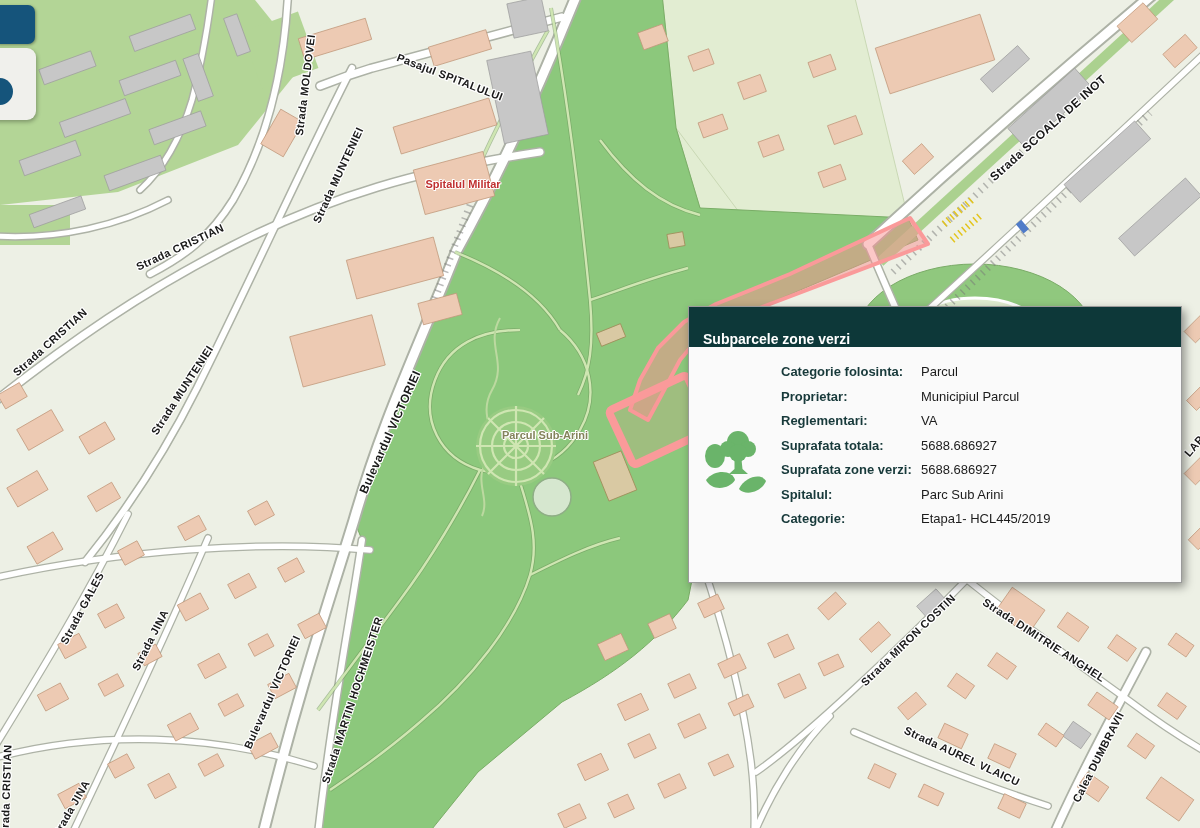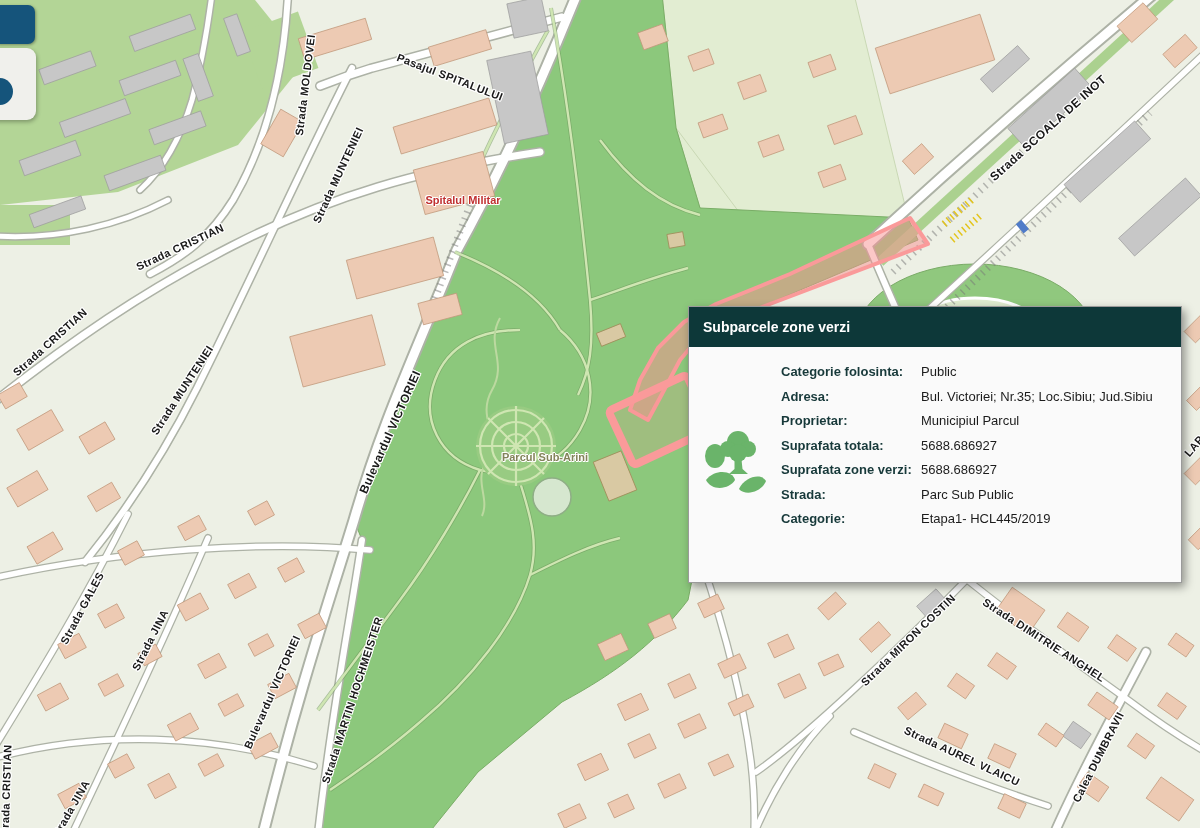--- a/index.html
+++ b/index.html
@@ -18,21 +18,21 @@
     background:#15547b;border-radius:7px;box-shadow:1px 1px 3px rgba(0,0,0,.35);}
   .ctrl-panel{position:absolute;left:-12px;top:48px;width:48px;height:72px;
     background:#f0f0ec;border-radius:9px;box-shadow:1px 2px 4px rgba(0,0,0,.3);}
   .ctrl-circle{position:absolute;left:-2px;top:30px;width:27px;height:27px;
     border-radius:50%;background:#15547b;}
   
   .popup{position:absolute;left:688px;top:306px;width:494px;height:277px;
     background:#fafafa;border:1px solid #9a9a9a;box-sizing:border-box;
     box-shadow:3px 4px 9px rgba(0,0,0,.4);}
   .popup-header{background:#0d3839;color:#fff;font-weight:700;font-size:14px;
-    height:40px;line-height:40px;padding:0 14px;box-sizing:border-box;}
+    height:40px;line-height:40px;padding:12px 14px;box-sizing:border-box;}
   .popup-body{display:flex;height:237px;box-sizing:border-box;}
   .icon-col{width:92px;display:flex;justify-content:center;align-items:flex-start;
     padding-top:80px;box-sizing:border-box;}
   .fields{flex:1;padding:17px 8px 0 0;}
   .frow{display:flex;margin-bottom:9.5px;font-size:13px;line-height:15px;}
   .frow .lbl{width:140px;flex:0 0 140px;font-weight:700;color:#17393a;}
   .frow .val{flex:1;color:#1c1c1c;}
 </style>
 </head>
 <body>
@@ -314,22 +314,22 @@
     <div class="slabel" style="left: 352px; top: 700px; transform: translate(-50%, -50%) rotate(-72deg);">Strada MARTIN HOCHMEISTER</div>
     <div class="slabel" style="left: 70px; top: 810px; transform: translate(-50%, -50%) rotate(-60deg);">Strada JINA</div>
     <div class="slabel" style="left: 6px; top: 792px; transform: translate(-50%, -50%) rotate(-88deg);">Strada CRISTIAN</div>
     <div class="slabel" style="left: 908px; top: 640px; transform: translate(-50%, -50%) rotate(-44deg);">Strada MIRON COSTIN</div>
     <div class="slabel" style="left: 1044px; top: 640px; transform: translate(-50%, -50%) rotate(33deg);">Strada DIMITRIE ANGHEL</div>
     <div class="slabel" style="left: 962px; top: 756px; transform: translate(-50%, -50%) rotate(25deg);">Strada AUREL VLAICU</div>
     <div class="slabel" style="left: 1098px; top: 757px; transform: translate(-50%, -50%) rotate(-63deg);">Calea DUMBRAVII</div>
     <div class="slabel" style="left: 1194px; top: 446px; transform: translate(-50%, -50%) rotate(-50deg);">LAP</div>
   </div>
 <div>
-    <div class="poi" style="left: 463px; top: 200px; color: rgb(192, 48, 48); transform: translate(-50%, -50%) rotate(0deg);">Spitalul Militar</div>
-    <div class="poi" style="left: 545px; top: 457px; color: rgb(131, 131, 90); transform: translate(-50%, -50%) rotate(0deg);">Parcul Sub-Arini</div>
+    <div class="poi" style="left: 463px; top: 184px; color: rgb(192, 48, 48); transform: translate(-50%, -50%) rotate(0deg);">Spitalul Militar</div>
+    <div class="poi" style="left: 545px; top: 435px; color: rgb(131, 131, 90); transform: translate(-50%, -50%) rotate(0deg);">Parcul Sub-Arini</div>
   </div>
 
 <div class="tool-btn"></div>
 <div class="ctrl-panel">
   <div class="ctrl-circle"></div>
 </div>
 
 <div class="popup">
   <div class="popup-header">Subparcele zone verzi</div>
   <div class="popup-body">
@@ -345,41 +345,41 @@
             <path d="M34.5,28 L34.5,42 L29,47 L48,47 L42.5,42 L41,28 Z"></path>
             <path d="M6,53 C16,41 33,44 35,53 C30,62 12,65 6,53 Z"></path>
             <path d="M39,62 C45,49 62,46 66,54 C61,66 45,69 39,62 Z"></path>
           </g>
         </svg>
       </span>
     </div>
     <div class="fields">
         <div class="frow">
           <span class="lbl">Categorie folosinta:</span>
-          <span class="val">Public</span>
-        </div>
-        <div class="frow">
-          <span class="lbl">Adresa:</span>
-          <span class="val">Bul. Victoriei; Nr.35; Loc.Sibiu; Jud.Sibiu</span>
+          <span class="val">Parcul</span>
         </div>
         <div class="frow">
           <span class="lbl">Proprietar:</span>
           <span class="val">Municipiul Parcul</span>
         </div>
         <div class="frow">
+          <span class="lbl">Reglementari:</span>
+          <span class="val">VA</span>
+        </div>
+        <div class="frow">
           <span class="lbl">Suprafata totala:</span>
           <span class="val">5688.686927</span>
         </div>
         <div class="frow">
           <span class="lbl">Suprafata zone verzi:</span>
           <span class="val">5688.686927</span>
         </div>
         <div class="frow">
-          <span class="lbl">Strada:</span>
-          <span class="val">Parc Sub Public</span>
+          <span class="lbl">Spitalul:</span>
+          <span class="val">Parc Sub Arini</span>
         </div>
         <div class="frow">
           <span class="lbl">Categorie:</span>
           <span class="val">Etapa1- HCL445/2019</span>
         </div>
       </div>
   </div>
 </div>
 
 </body></html>

